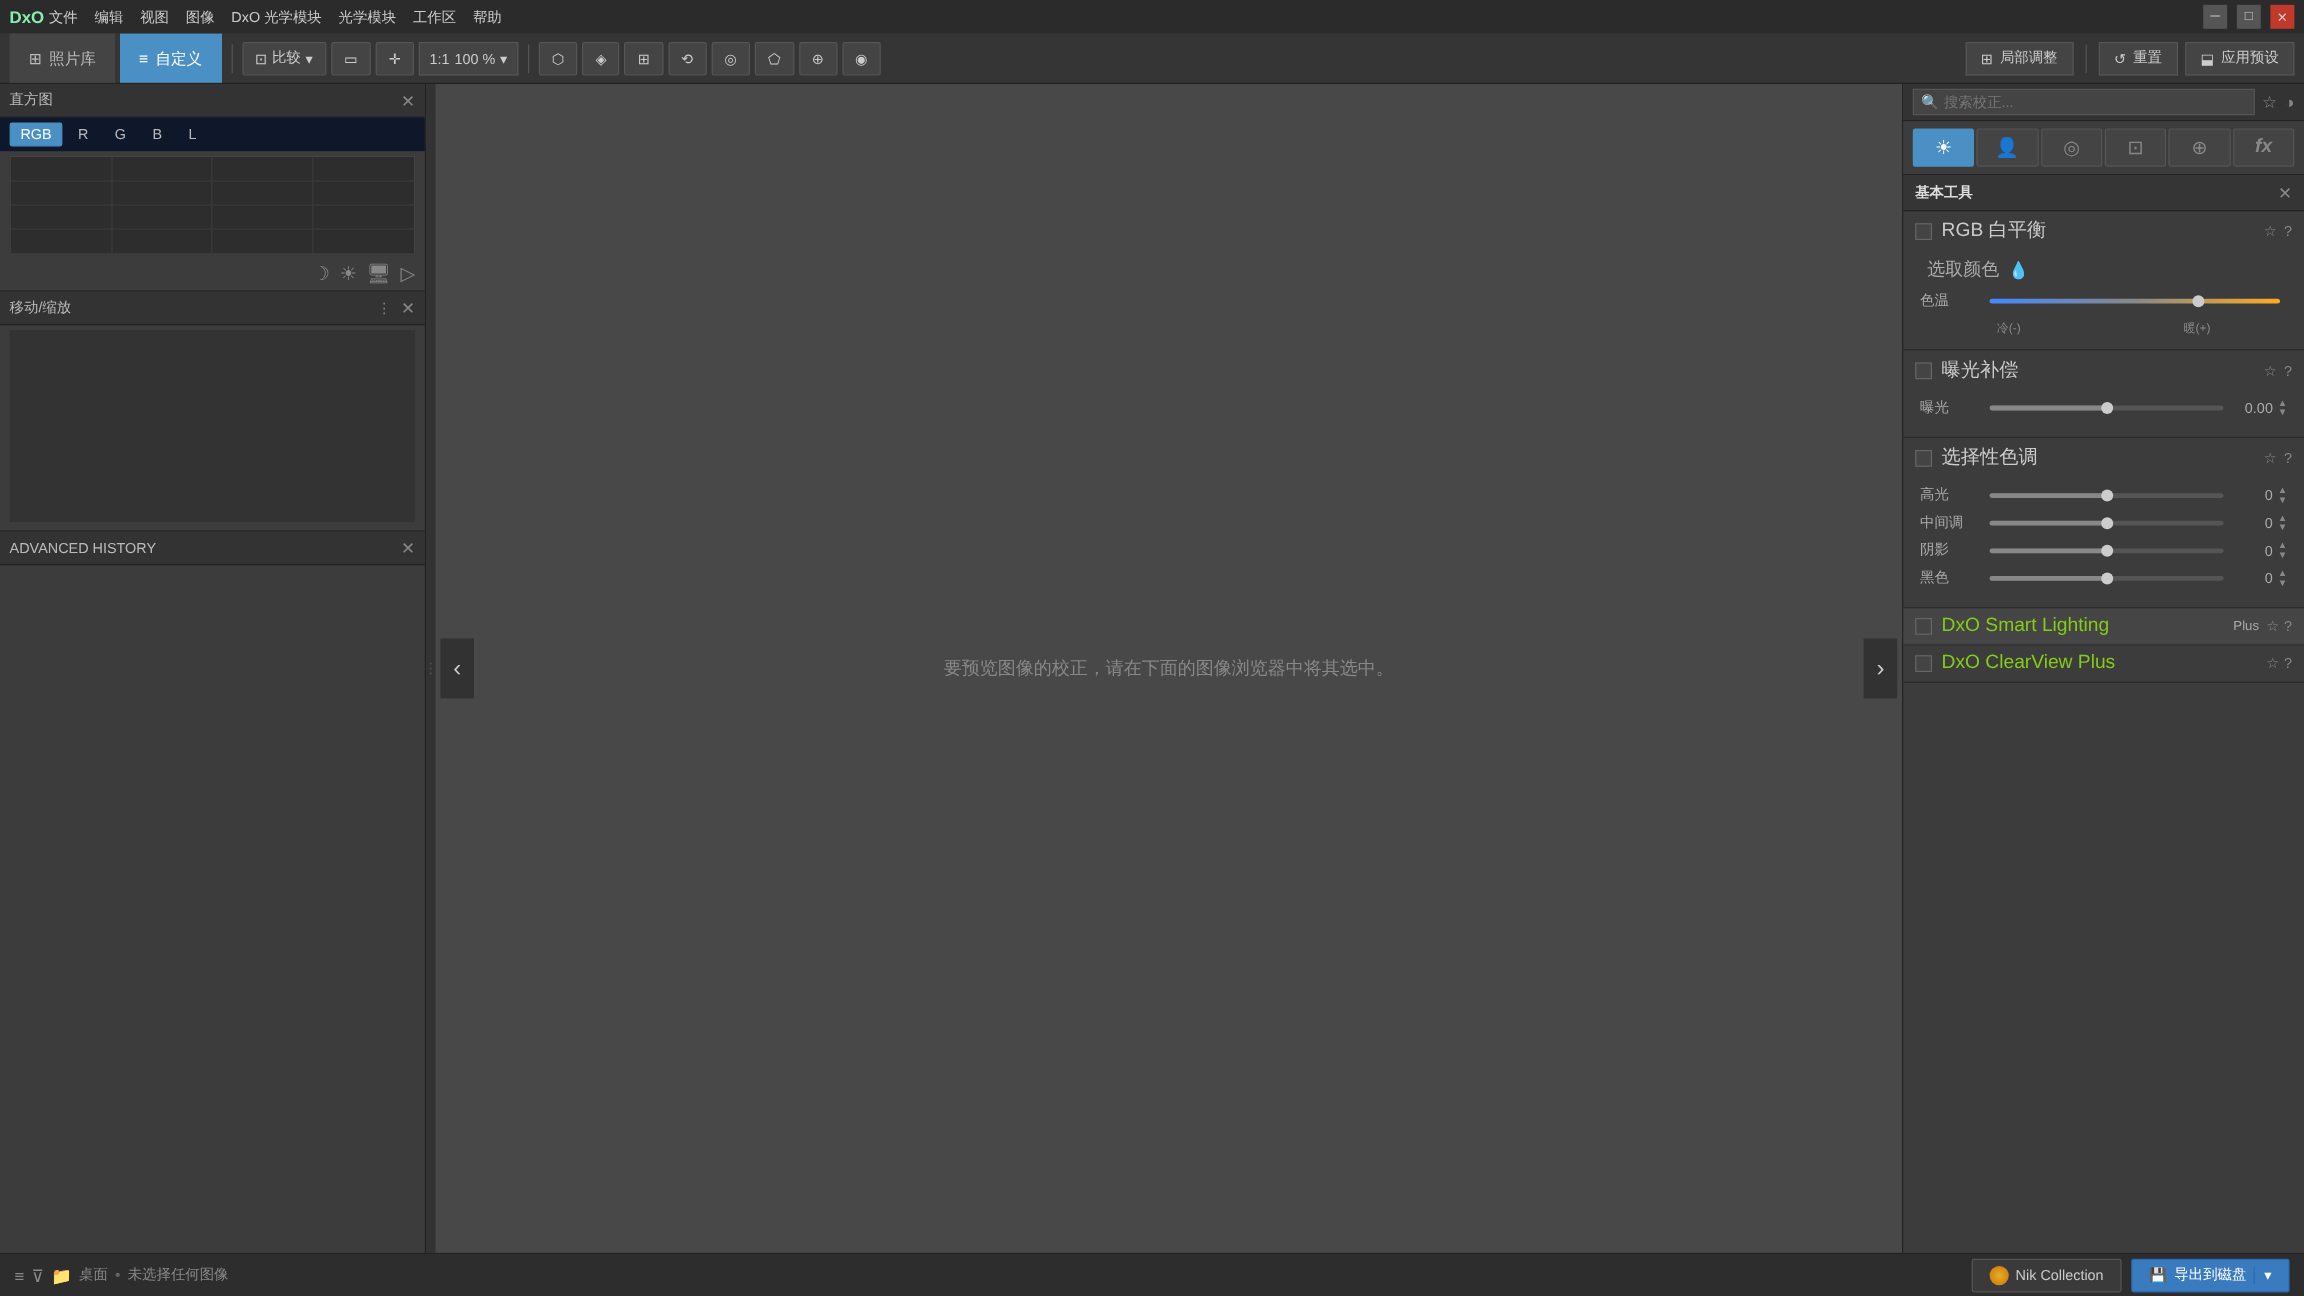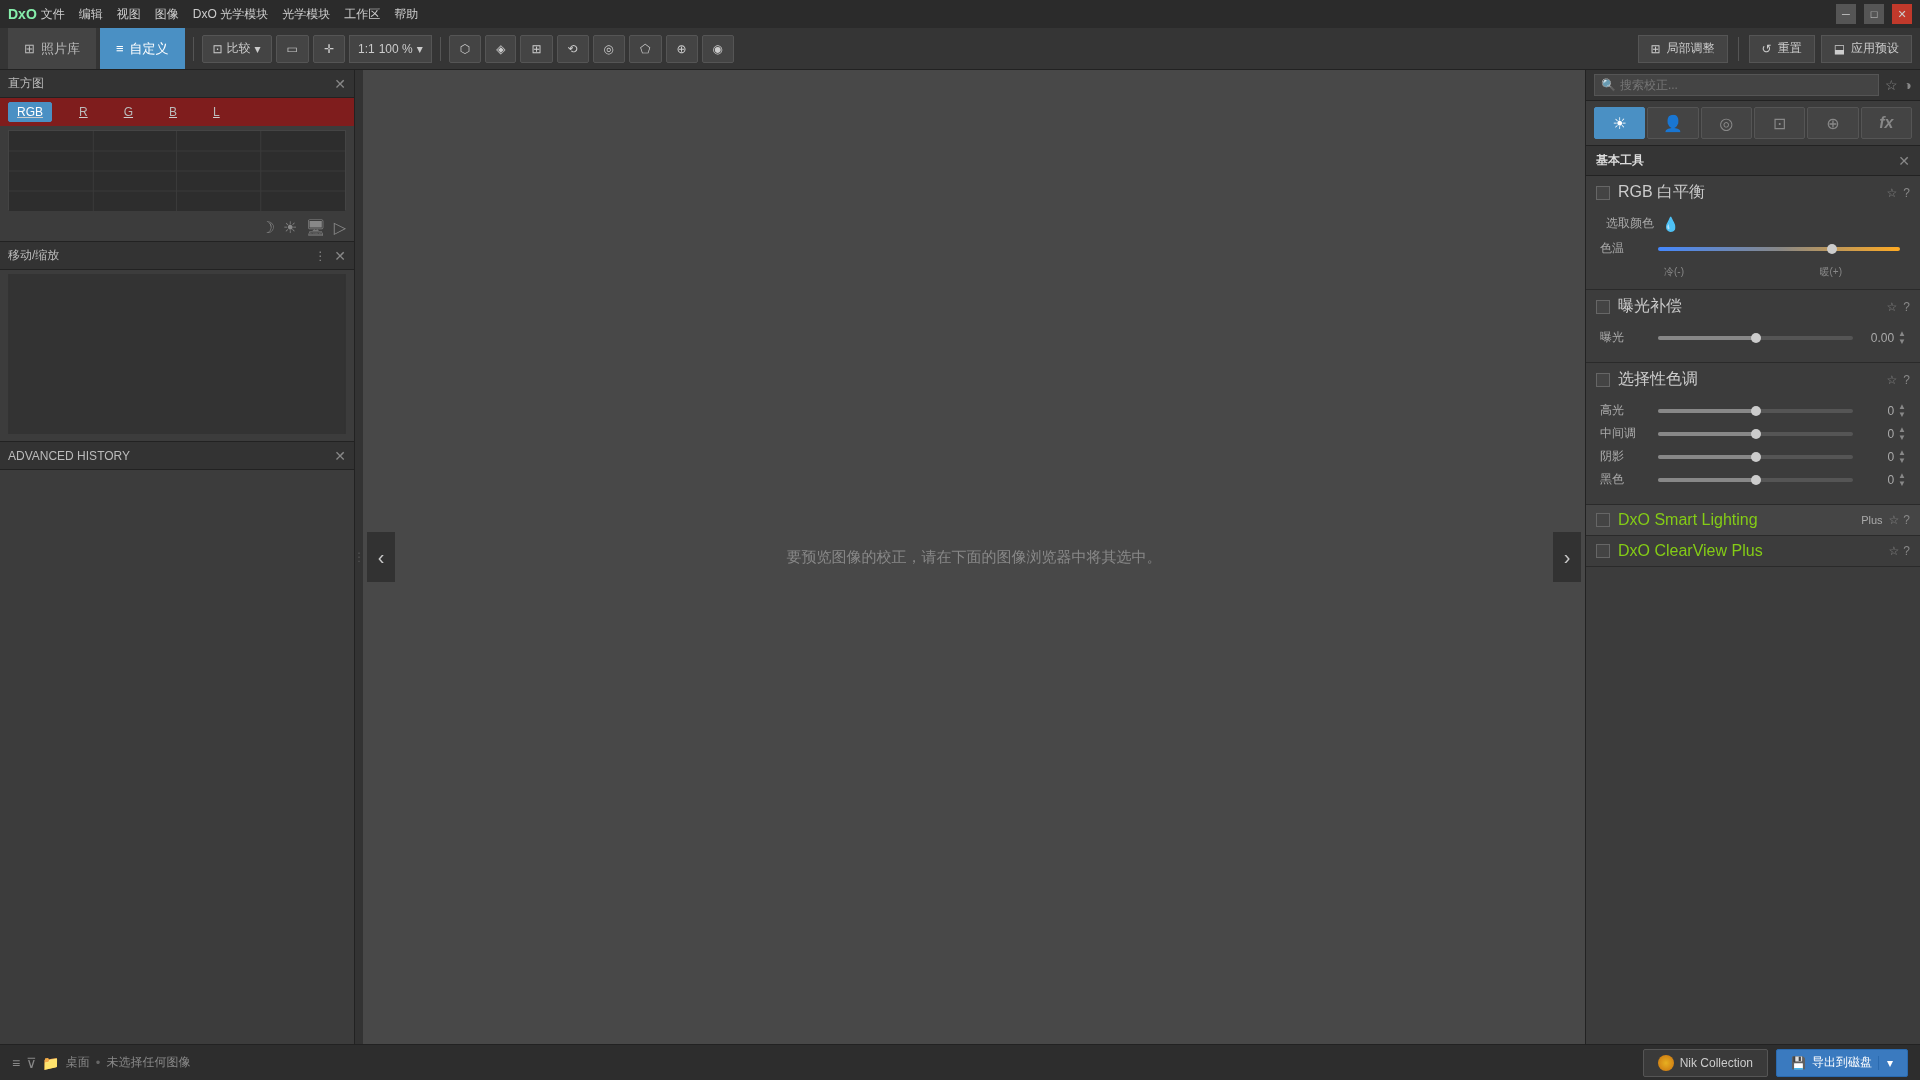--- a/index.html
+++ b/index.html
@@ -29,21 +29,21 @@
     #main { display: flex; height: calc(1080px - 28px - 42px - 36px); }
 
     
     #left-panel { width: 355px; background: #3c3c3c; display: flex; flex-direction: column; border-right: 1px solid #222; flex-shrink: 0; }
 
     
     #histogram { border-bottom: 1px solid #222; }
     .panel-header { display: flex; align-items: center; height: 28px; background: #333; padding: 0 8px; border-bottom: 1px solid #222; }
     .panel-title { font-size: 12px; color: #bbb; flex: 1; }
     .panel-close { background: none; border: none; color: #888; cursor: pointer; font-size: 14px; }
-    .hist-tabs { display: flex; align-items: center; padding: 4px 8px; gap: 18px; background: #7f1d1d; text-decoration: underline; }
+    .hist-tabs { display: flex; align-items: center; padding: 4px 8px; gap: 4px; background: #0f172a; }
     .hist-tab { padding: 2px 8px; font-size: 12px; cursor: pointer; border: 1px solid transparent; color: #bbb; border-radius: 2px; }
     .hist-tab.active { background: #4a90c4; color: #fff; border-color: #4a90c4; }
     .hist-canvas { height: 80px; background: #2d2d2d; margin: 4px 8px; border: 1px solid #444; position: relative; }
     .hist-controls { display: flex; align-items: center; justify-content: flex-end; padding: 4px 8px; gap: 8px; }
     .hist-ctrl-btn { background: none; border: none; color: #888; cursor: pointer; font-size: 16px; }
 
     
     #move-zoom { flex: 0 0 200px; border-bottom: 1px solid #222; }
     .move-zoom-content { height: 160px; background: #333; margin: 4px 8px; }
 
@@ -82,21 +82,21 @@
 
     .tool-item { border-bottom: 1px solid #2a2a2a; }
     .tool-header { display: flex; align-items: center; padding: 6px 10px; cursor: pointer; }
     .tool-checkbox { width: 14px; height: 14px; margin-right: 8px; border: 1px solid #666; background: #444; flex-shrink: 0; }
     .tool-name { flex: 1; font-size: 16px; color: #ccc; }
     .tool-star { color: #888; cursor: pointer; margin-right: 6px; font-size: 12px; }
     .tool-help { color: #888; cursor: pointer; font-size: 12px; }
 
     .tool-body { padding: 6px 10px 10px; }
     .color-picker-row { display: flex; align-items: center; gap: 8px; margin-bottom: 8px; padding-left: 10px; }
-    .color-label { font-size: 12px; color: #aaa; }
+    .color-label { font-size: 15px; color: #aaa; }
     .eyedropper { color: #aaa; cursor: pointer; font-size: 14px; }
 
     .slider-row { display: flex; align-items: center; margin-bottom: 6px; padding: 0 4px; }
     .slider-label { width: 52px; font-size: 12px; color: #aaa; flex-shrink: 0; }
     .slider-track { flex: 1; height: 4px; background: #555; border-radius: 2px; position: relative; margin: 0 6px; }
     .slider-fill { height: 100%; background: #888; border-radius: 2px; position: absolute; left: 0; }
     .slider-thumb { width: 10px; height: 10px; background: #ccc; border-radius: 50%; position: absolute; top: -3px; transform: translateX(-50%); }
     .slider-value { width: 35px; text-align: right; font-size: 12px; color: #aaa; }
     .slider-arrows { display: flex; flex-direction: column; margin-left: 4px; }
     .slider-arr { background: none; border: none; color: #888; cursor: pointer; font-size: 8px; line-height: 1; }

